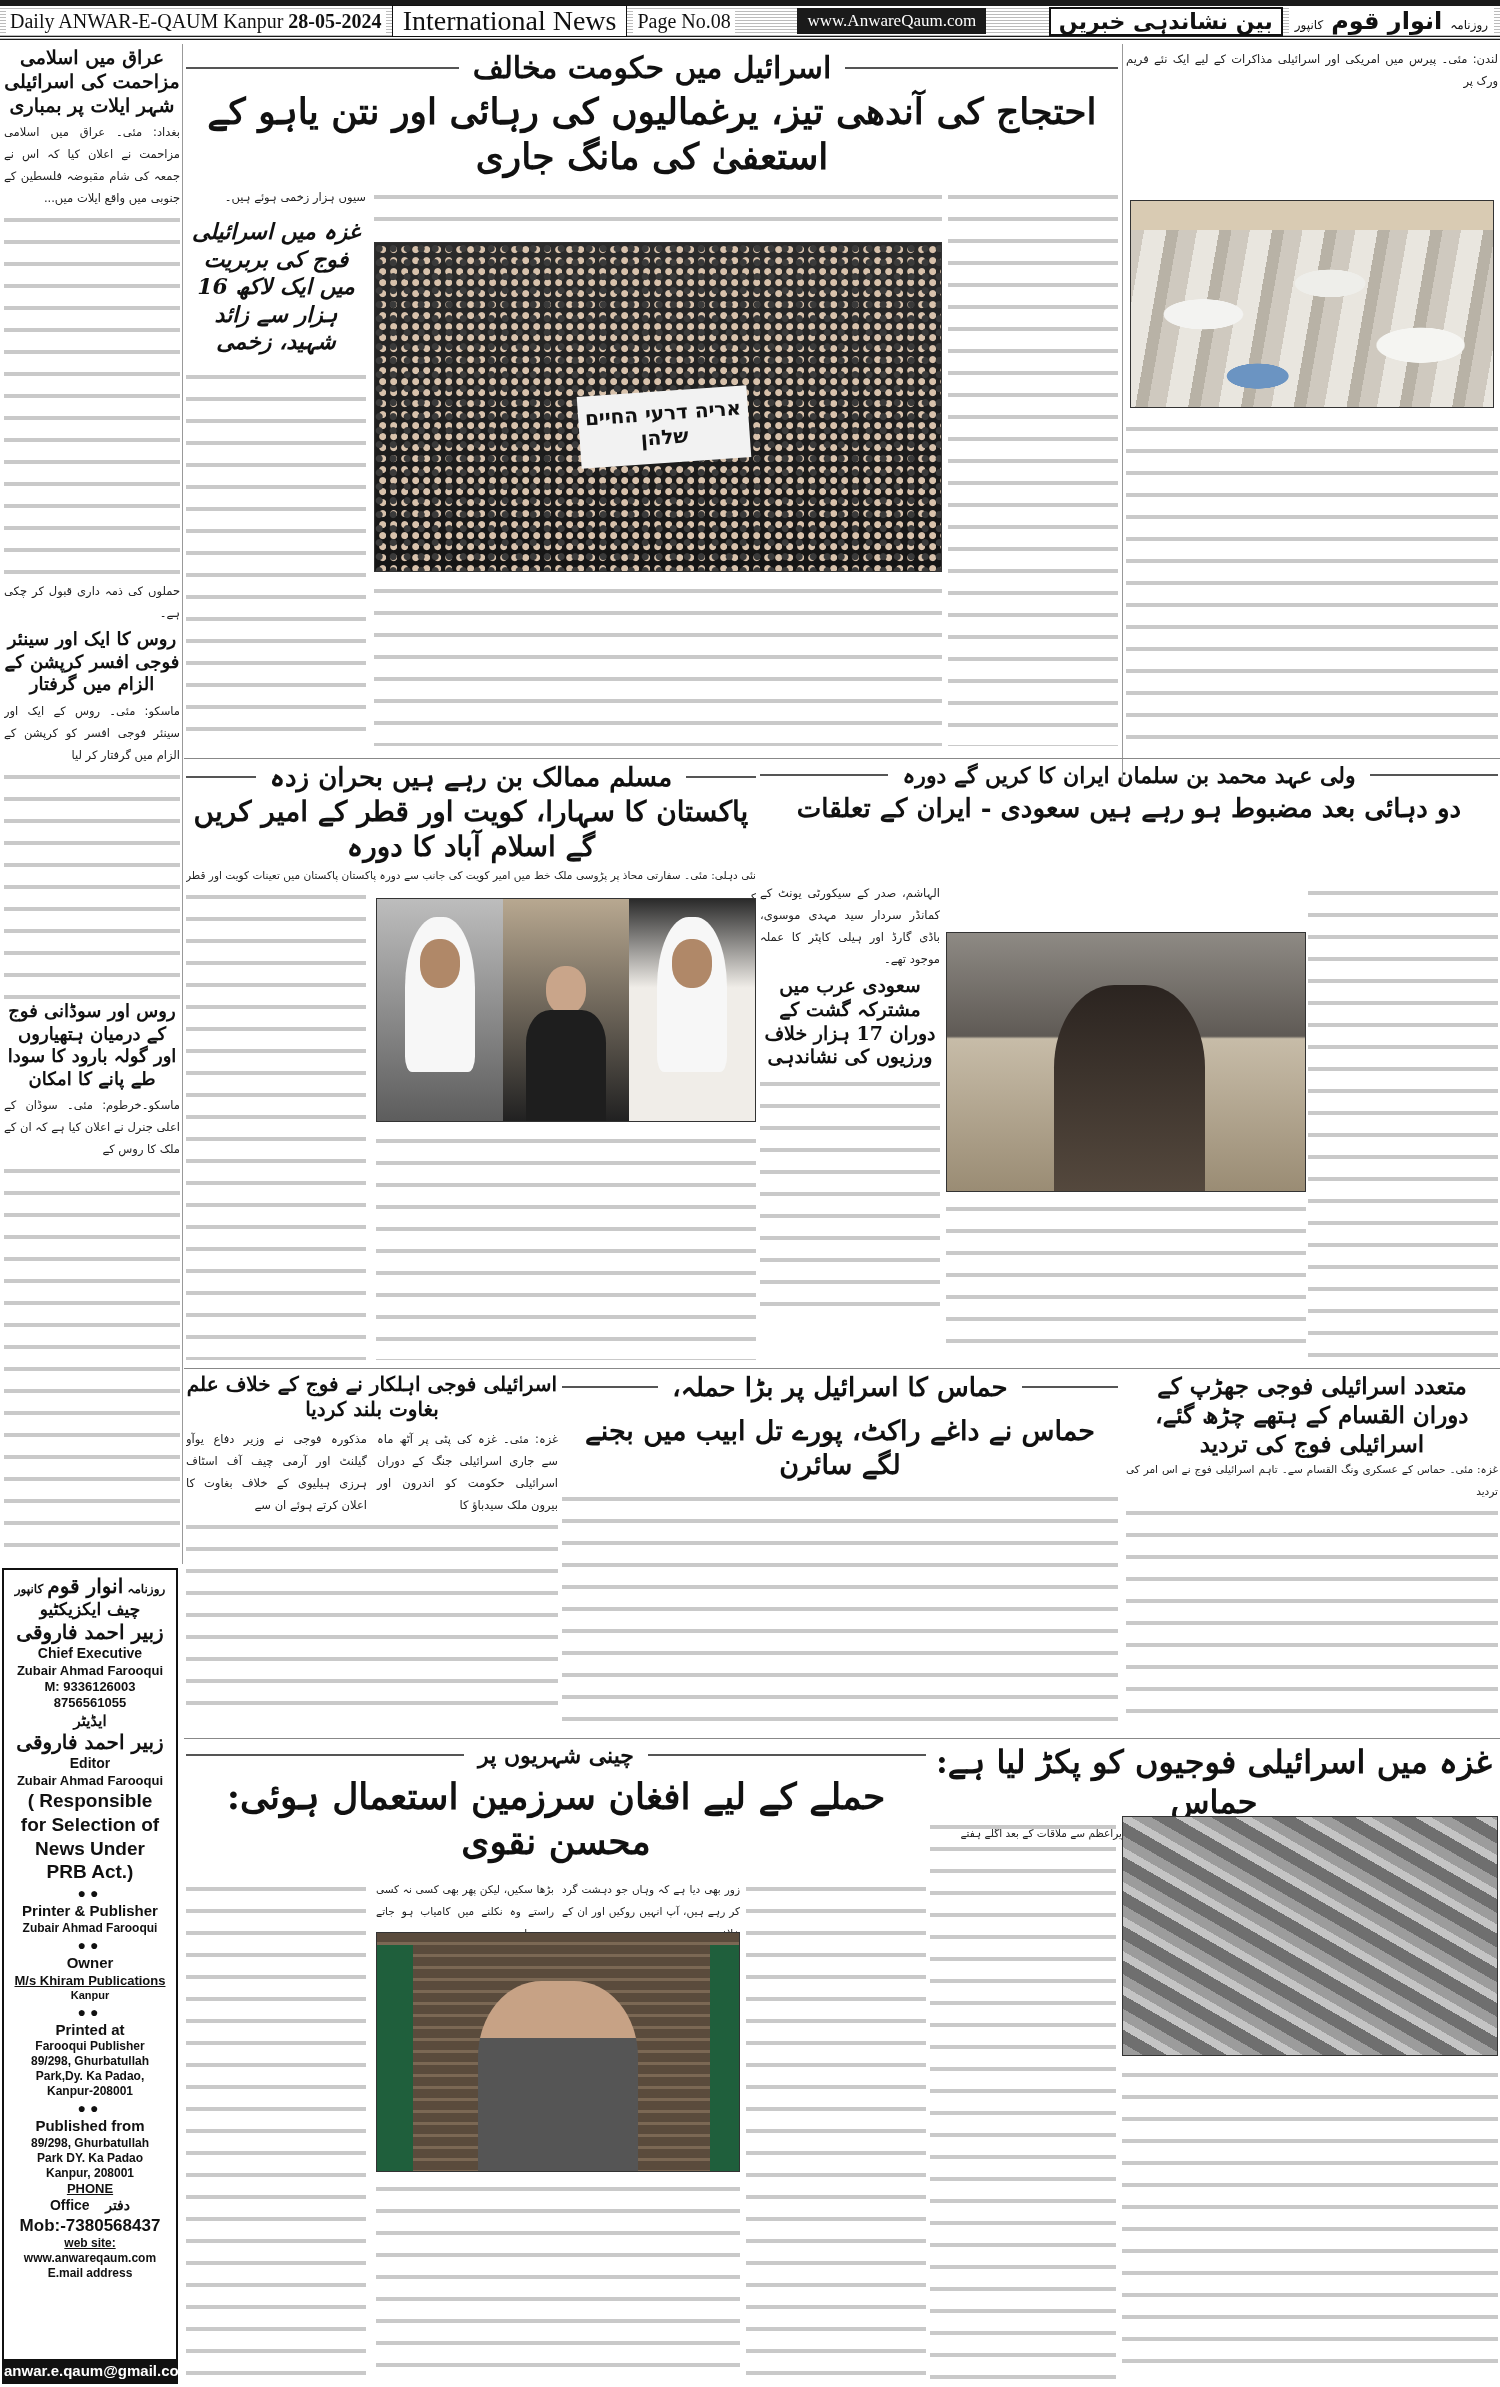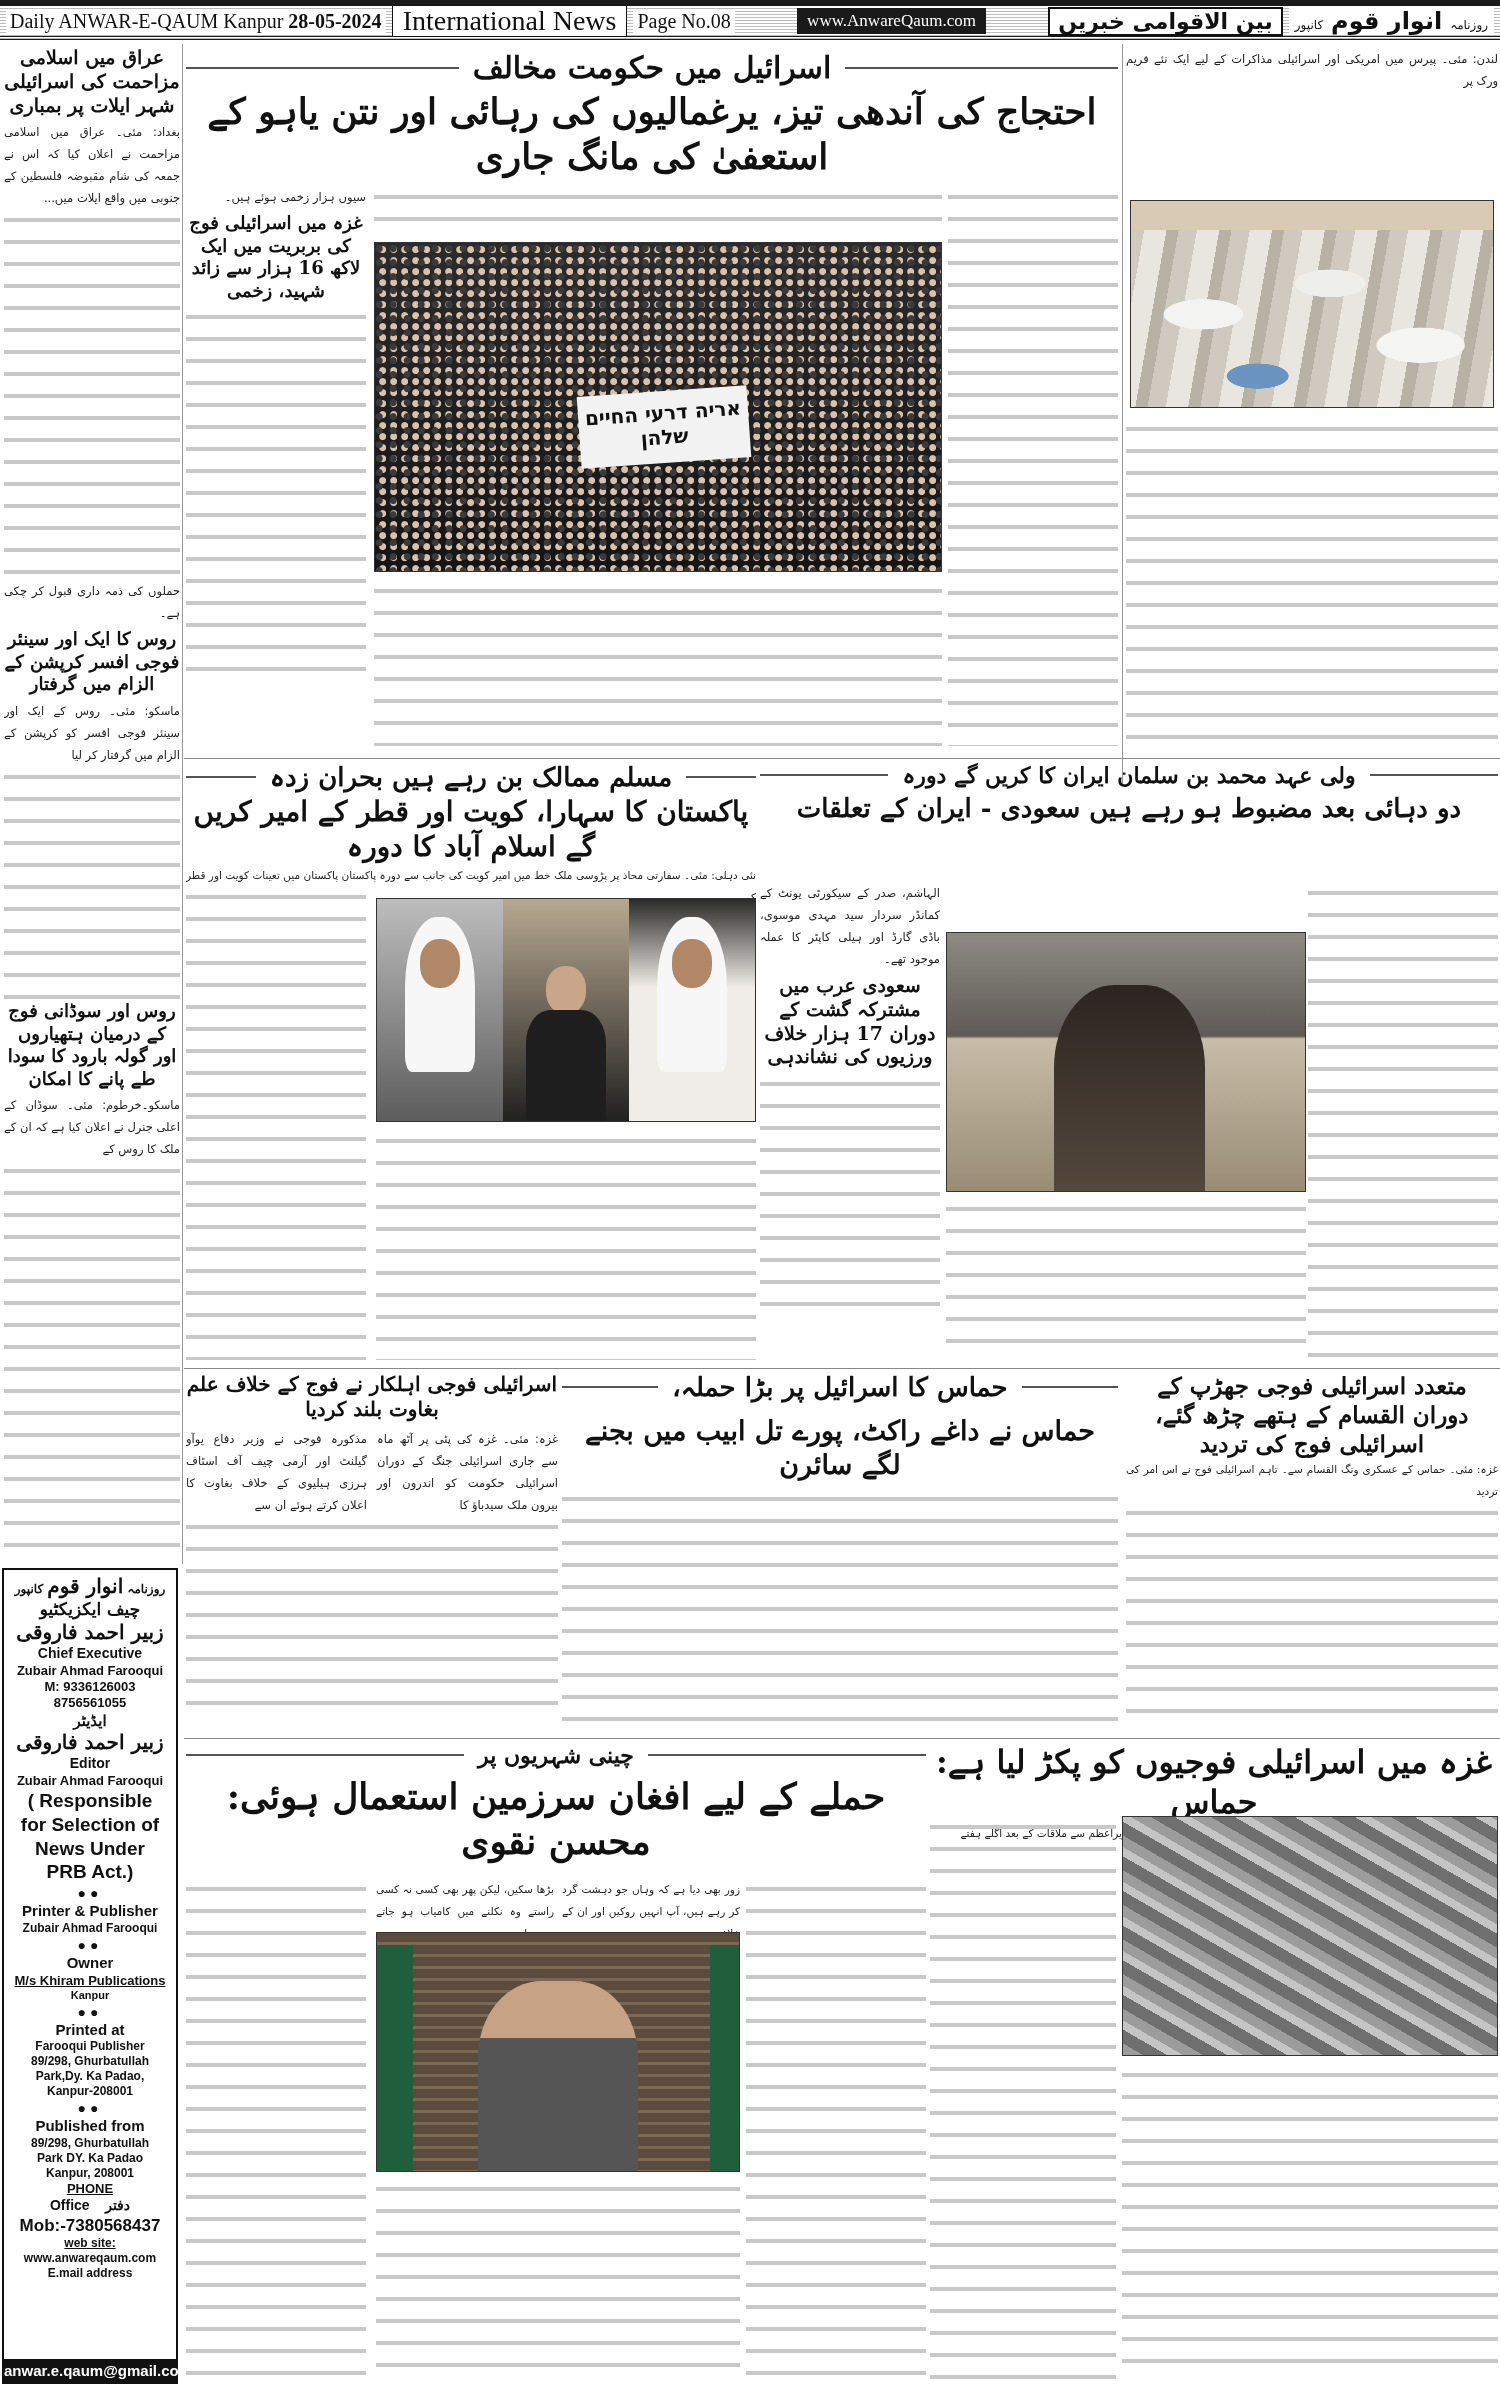--- a/index.html
+++ b/index.html
@@ -96,21 +96,21 @@
 <header class="masthead">
   <span class="mh-left">
     <span>Daily ANWAR-E-QAUM Kanpur</span>
     <b>28-05-2024</b>
   </span>
   <span class="mh-box">International News</span>
   <span class="mh-page">Page No.08</span>
   <span class="spacer"></span>
   <span class="mh-web">www.AnwareQaum.com</span>
   <span class="spacer"></span>
-  <span class="mh-urdu-box">بین الاقوامی خبریں</span>
+  <span class="mh-urdu-box">بین نشاندہی خبریں</span>
   <span class="mh-brand">
     <span class="small">روزنامہ</span>
     <span class="big">انوار قوم</span>
     <span class="small">کانپور</span>
   </span>
 </header>
 
 <div class="rule-v" style="left:182px; top:44px; height:1520px;"></div>
 <div class="rule-v" style="left:1122px; top:44px; height:740px;"></div>
 <div class="rule-h" style="left:184px; top:758px; width:1316px;"></div>
@@ -194,21 +194,21 @@
   <h1 class="urdu-head" style="font-size:36px; margin-top:4px;">احتجاج کی آندھی تیز، یرغمالیوں کی رہائی اور نتن یاہو کے استعفیٰ کی مانگ جاری</h1>
   <div class="body-text filler" style="position:absolute; right:0; top:140px; width:170px; height:560px;"></div>
   <div class="body-text filler" style="position:absolute; left:188px; top:140px; width:568px; height:50px;"></div>
   <div class="photo photo-crowd" style="left:188px; top:196px; width:568px; height:330px;">
     <div class="sign">אריה דרעי החיים שלהן</div>
   </div>
   <div class="body-text filler" style="position:absolute; left:188px; top:534px; width:568px; height:166px;"></div>
 
   <div class="block" style="left:0; top:140px; width:180px; height:560px;">
     <p class="body-text">سیوں ہزار زخمی ہوئے ہیں۔</p>
-    <h2 class="urdu-head" style="font-size:18px; margin:4px 0;">غزہ میں اسرائیلی فوج کی بربریت میں ایک لاکھ 16 ہزار سے زائد شہید، زخمی</h2>
+    <h2 class="urdu-head" style="font-size:22px; margin:10px 0;font-style:italic;">غزہ میں اسرائیلی فوج کی بربریت میں ایک لاکھ 16 ہزار سے زائد شہید، زخمی</h2>
     <div class="filler" style="height:380px;"></div>
   </div>
 </article>
 
 <article class="block" style="left:1126px; top:46px; width:372px; height:708px;">
   <p class="body-text" style="margin-top:2px;">لندن: مئی۔ پیرس میں امریکی اور اسرائیلی مذاکرات کے لیے ایک نئے فریم ورک پر</p>
   <div class="photo photo-camp" style="left:4px; top:154px; width:364px; height:208px;"></div>
   <div class="filler" style="position:absolute; left:0; top:372px; width:372px; height:330px;"></div>
 </article>
 

